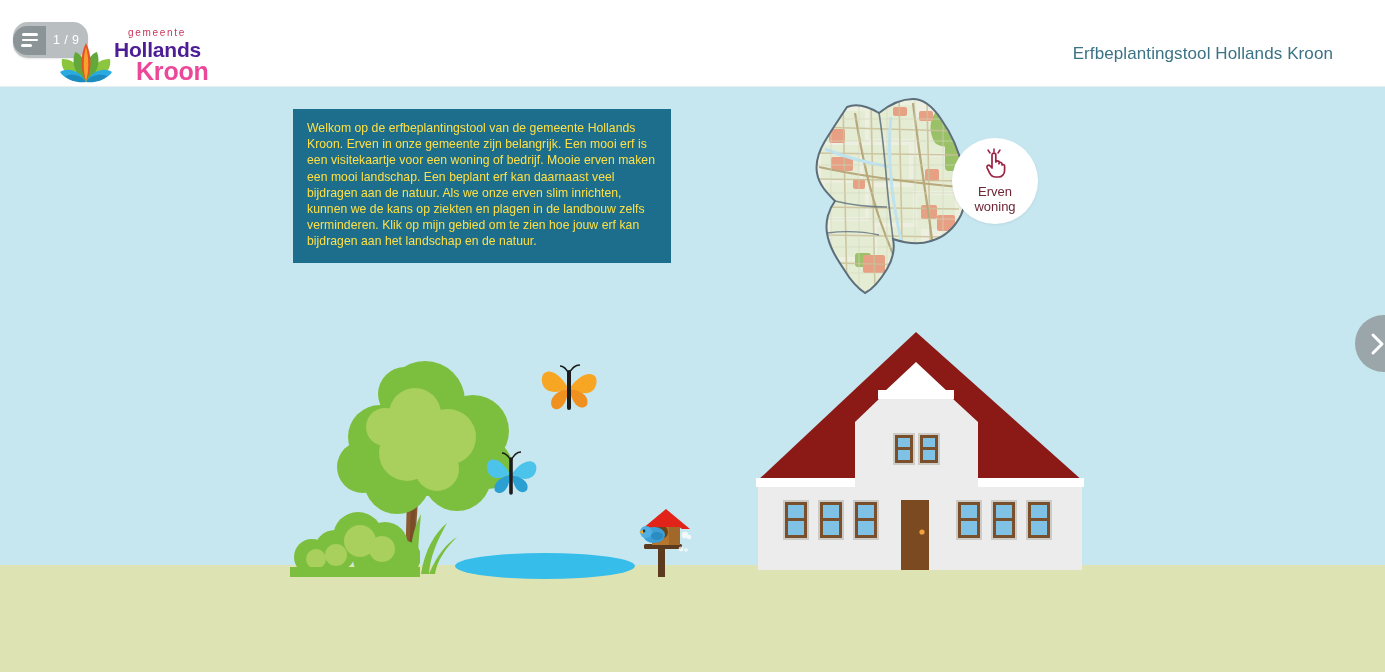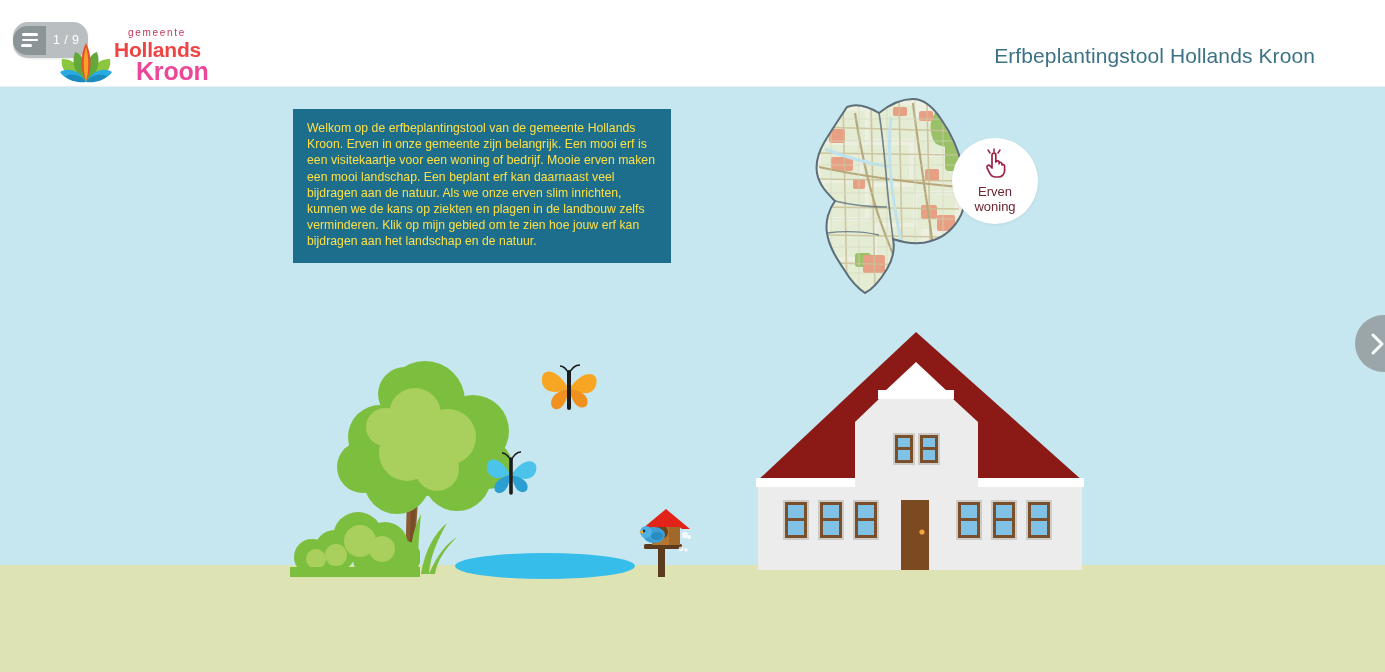--- a/index.html
+++ b/index.html
@@ -93,39 +93,39 @@
   .logo-gemeente {
     font-size: 10px;
     color: #c7365a;
     letter-spacing: 1.7px;
     font-weight: 400;
     padding-left: 14px;
     line-height: 11px;
   }
   .logo-hollands {
     font-size: 21px;
-    color: #ef4444;
+    color: #4c1d95;
     font-weight: 700;
     line-height: 21px;
     letter-spacing: -.2px;
     margin-top: 1px;
   }
   .logo-kroon {
     font-size: 25px;
     color: #ec4899;
     font-weight: 700;
     line-height: 22px;
     letter-spacing: -.2px;
     padding-left: 22px;
   }
 
   .app-title {
     position: absolute;
-    right: 70px; top: 44px;
-    font-size: 21px;
+    right: 52px; top: 44px;
+    font-size: 17px;
     color: #3b7285;
     letter-spacing: .1px;
     white-space: nowrap;
   }
 
   
   .scene {
     position: absolute;
     left: 0; top: 87px;
     width: 1385px;

